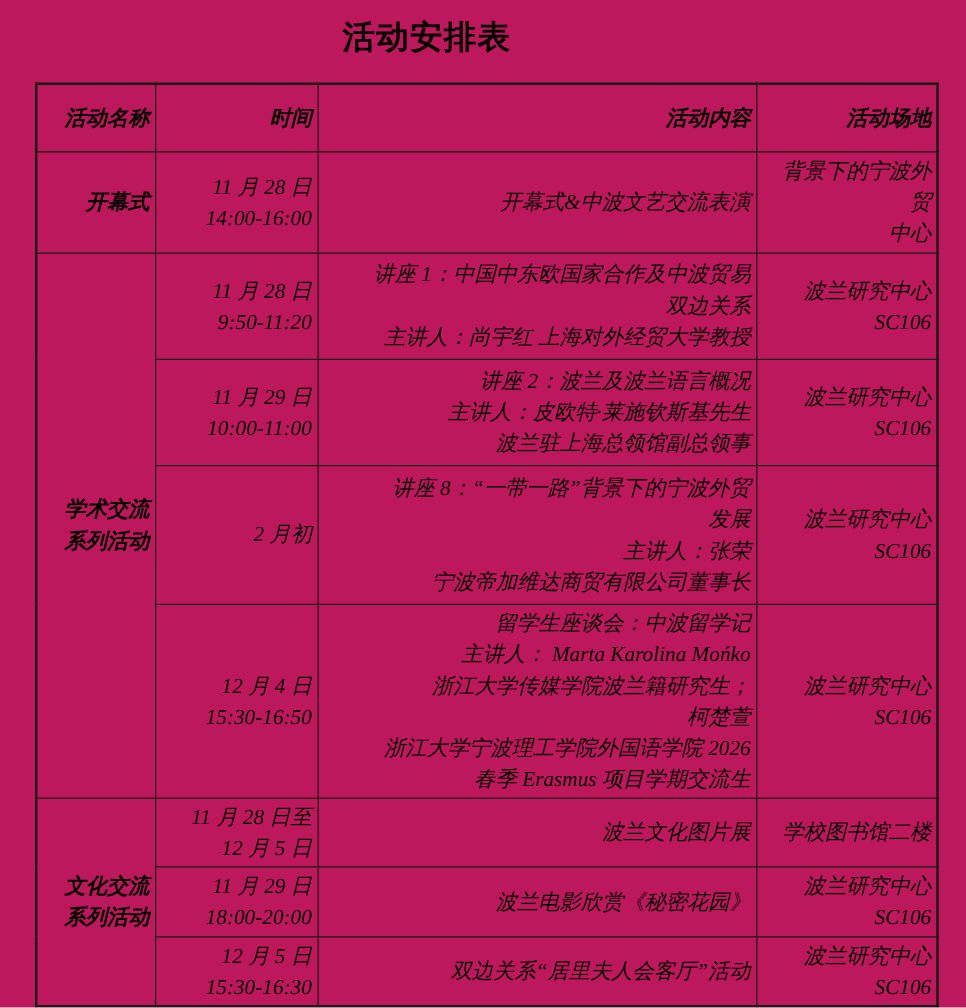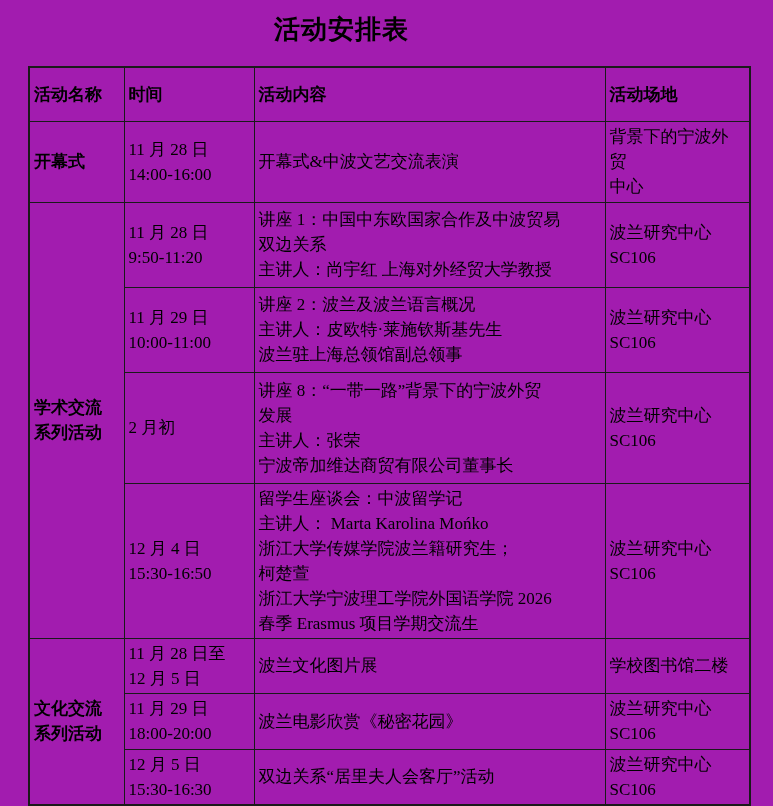--- a/index.html
+++ b/index.html
@@ -4,21 +4,21 @@
 <style>
   html, body {
     margin: 0;
     padding: 0;
     background: #ffffff;
   }
   .page {
     position: relative;
     width: 773px;
     height: 806px;
-    background: #a21caf;
+    background: #be185d;
     color: #000000;
     font-family: "Liberation Serif", "DejaVu Serif", serif;
     overflow: hidden;
   }
   .doc-title {
     position: absolute;
     top: 12px;
     left: 0;
     width: 773px;
     text-align: center;
@@ -34,26 +34,27 @@
     left: 28px;
     top: 66px;
     width: 721px;
     border-collapse: collapse;
     table-layout: fixed;
     border: 2px solid #1a1a1a;
   }
   table.schedule th,
   table.schedule td {
     border: 1px solid #1a1a1a;
-    text-align: left;
+    text-align: right;
     vertical-align: middle;
     white-space: pre-line;
     padding: 2px 4px;
     box-sizing: border-box;
     overflow: hidden;
+    font-style: italic;
   }
   table.schedule th {
     font-family: "Liberation Sans", "DejaVu Sans", sans-serif;
     font-weight: bold;
     font-size: 17px;
     color: #000000;
   }
   table.schedule td {
     font-size: 17px;
     line-height: 25px;

